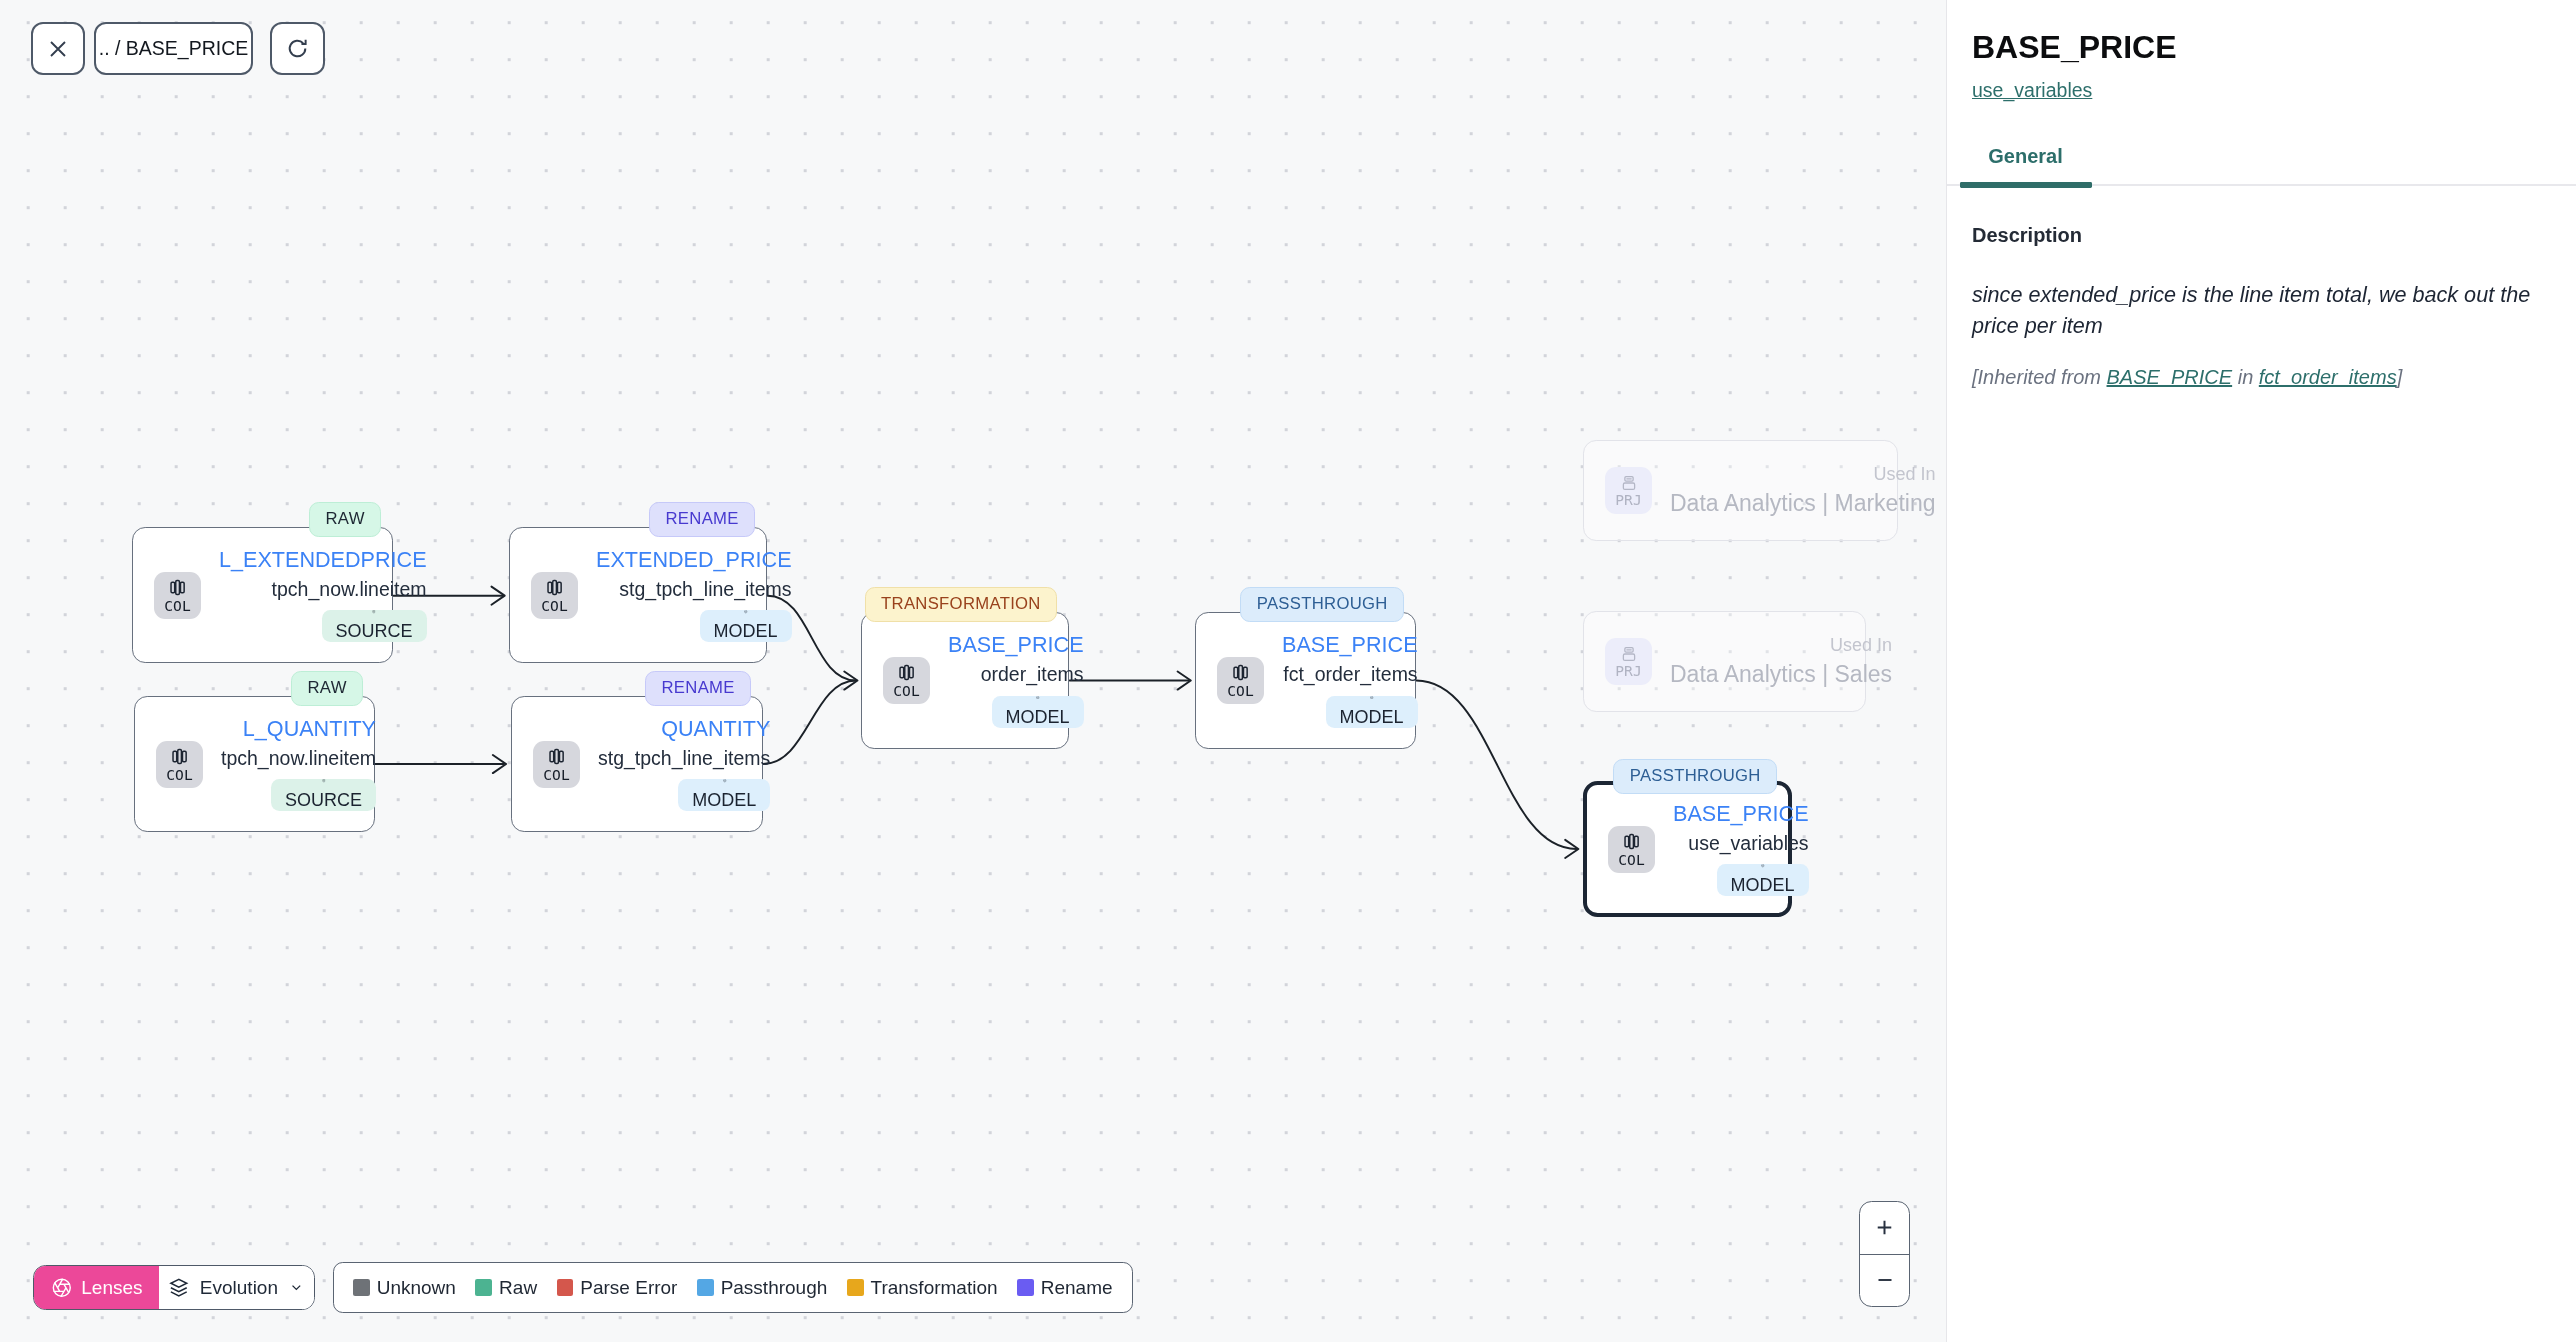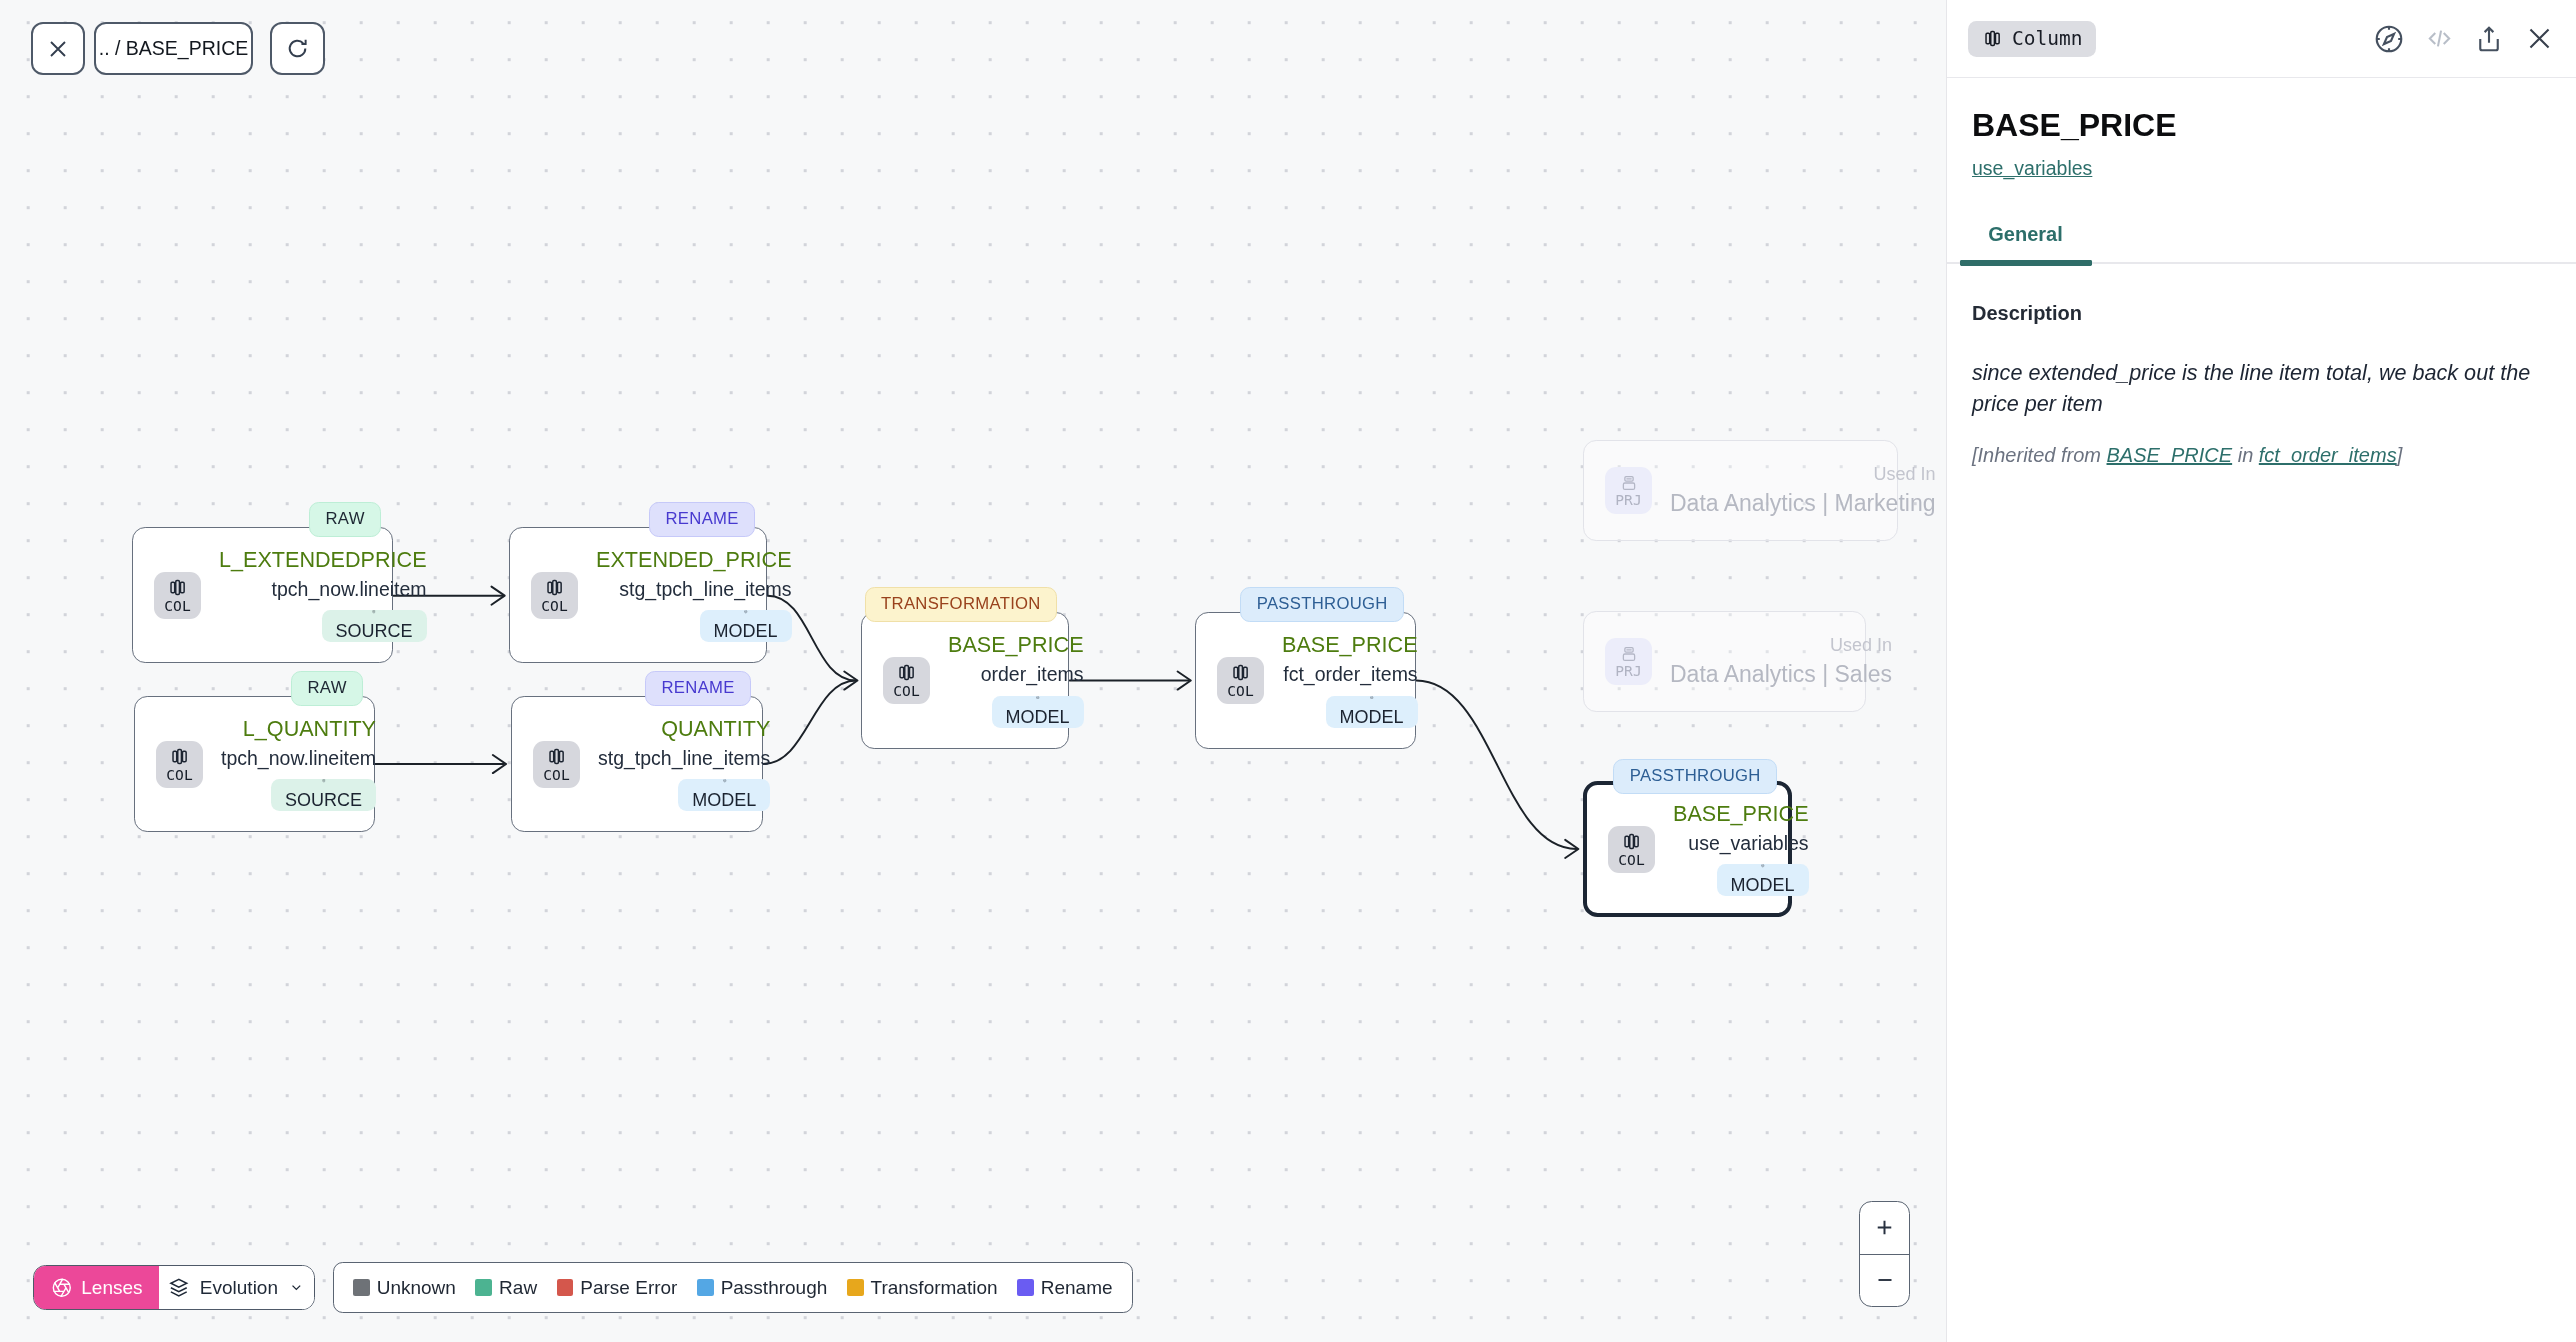--- a/index.html
+++ b/index.html
@@ -24,21 +24,21 @@
 
   
   .node { position:absolute; background:#ffffff; border:1.8px solid #67707e;
     border-radius:13.2px; display:flex; align-items:center; gap:18px; padding-left:21px; }
   .node.selected { border:4.2px solid #1c2634; border-radius:14.6px; }
   .col-box { width:47px; height:47px; border-radius:11px; background:#d6d7dd;
     display:flex; flex-direction:column; align-items:center; justify-content:center;
     gap:0.7px; color:#1c2431; flex:0 0 auto; }
   .col-label { font-family:"DejaVu Sans Mono", monospace; font-size:14.6px; line-height:1; color:#161d28; }
   .node-body { display:flex; flex-direction:column; align-items:flex-end; }
-  .node-title { font-size:21.6px; color:#4d7c0f; line-height:1.15; white-space:nowrap; }
+  .node-title { font-size:21.6px; color:#3b82f6; line-height:1.15; white-space:nowrap; }
   .node-sub { font-size:19.5px; color:#232d3c; margin-top:4.9px; white-space:nowrap; }
   .type-badge { margin-top:9.7px; height:32px; border-radius:8.4px; display:flex;
     align-items:center; gap:7.7px; padding:0 14px; font-size:18px; color:#1b2330;flex-direction:column; }
   .type-source { background:#dcf2e9; }
   .type-model { background:#ddeffc; }
 
   .lin-badge { position:absolute; top:-26.4px; right:11px; height:35px; line-height:32px;
     padding:0 15.3px; border-radius:9.7px; font-size:16.7px; letter-spacing:0.3px;
     border:1.4px solid transparent; white-space:nowrap; }
   .lin-raw { background:#d6f7e7; border-color:#bdeed6; color:#1d2733; }
@@ -426,50 +426,20 @@
     </div>
     <div class="zbtn">
       <svg class="ic" width="24" height="24" viewBox="0 0 24 24" stroke="currentColor" stroke-width="1.9" fill="none">
           <use href="#i-minus"></use>
         </svg>
     </div>
   </div>
 </div>
 
 <div class="panel">
-  <div class="panel-header">
-    <div class="entity-badge">
-      <svg class="ic" width="21" height="21" viewBox="0 0 24 24" stroke="currentColor" stroke-width="1.7" fill="none">
-          <use href="#i-col"></use>
-        </svg>
-      <span>Column</span>
-    </div>
-    <div class="panel-icons">
-      <span class="picon">
-        <svg class="ic" width="32" height="32" viewBox="0 0 24 24" stroke="currentColor" stroke-width="1.6" fill="none">
-            <use href="#i-compass"></use>
-          </svg>
-      </span>
-      <span class="picon disabled">
-        <svg class="ic" width="29" height="29" viewBox="0 0 24 24" stroke="currentColor" stroke-width="1.7" fill="none">
-            <use href="#i-code"></use>
-          </svg>
-      </span>
-      <span class="picon">
-        <svg class="ic" width="30" height="30" viewBox="0 0 24 24" stroke="currentColor" stroke-width="1.7" fill="none">
-            <use href="#i-share"></use>
-          </svg>
-      </span>
-      <span class="picon close">
-        <svg class="ic" width="31" height="31" viewBox="0 0 24 24" stroke="currentColor" stroke-width="1.6" fill="none">
-            <use href="#i-x"></use>
-          </svg>
-      </span>
-    </div>
-  </div>
 
   <div class="title-block">
     <div class="panel-title">BASE_PRICE</div>
     <a class="panel-link" href="#">use_variables</a>
   </div>
 
   <div class="tabs">
     <div class="tab active">General</div>
   </div>
 

